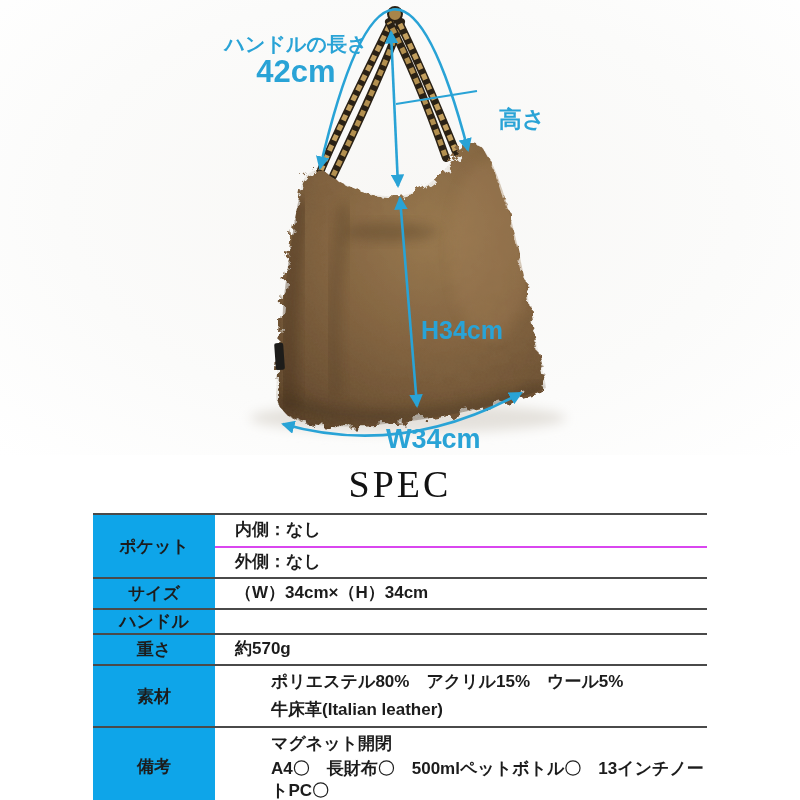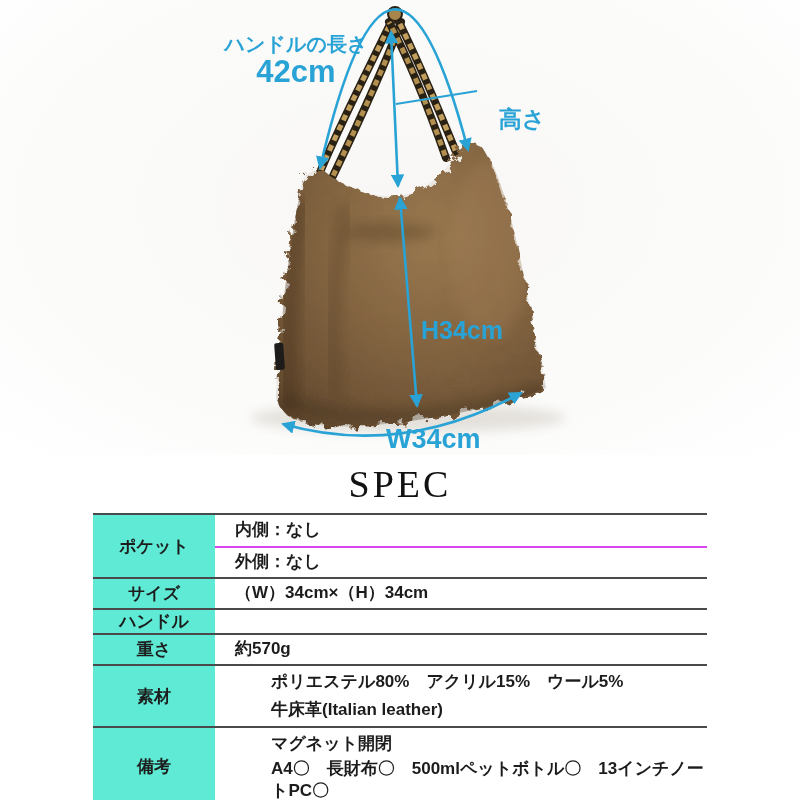--- a/index.html
+++ b/index.html
@@ -52,21 +52,21 @@
     border-top: 2px solid #4a4a4a;
     border-bottom: 2px solid #4a4a4a;
     font-size: 17px;
     font-weight: bold;
     color: #1c1c1c;
   }
   .spec-row { display: flex; }
   .spec-row + .spec-row { border-top: 2px solid #4a4a4a; }
   .spec-label {
     width: 122px; flex: 0 0 122px;
-    background: #5eead4;
+    background: #0ea5e9;
     display: flex; align-items: center; justify-content: center;
     text-align: center;
   }
   .spec-value { flex: 1; display: flex; flex-direction: column; justify-content: center; }
   .spec-line {
     display: flex; align-items: center;
     min-height: 30px;
     padding-left: 20px;
     line-height: 1.3;
   }

